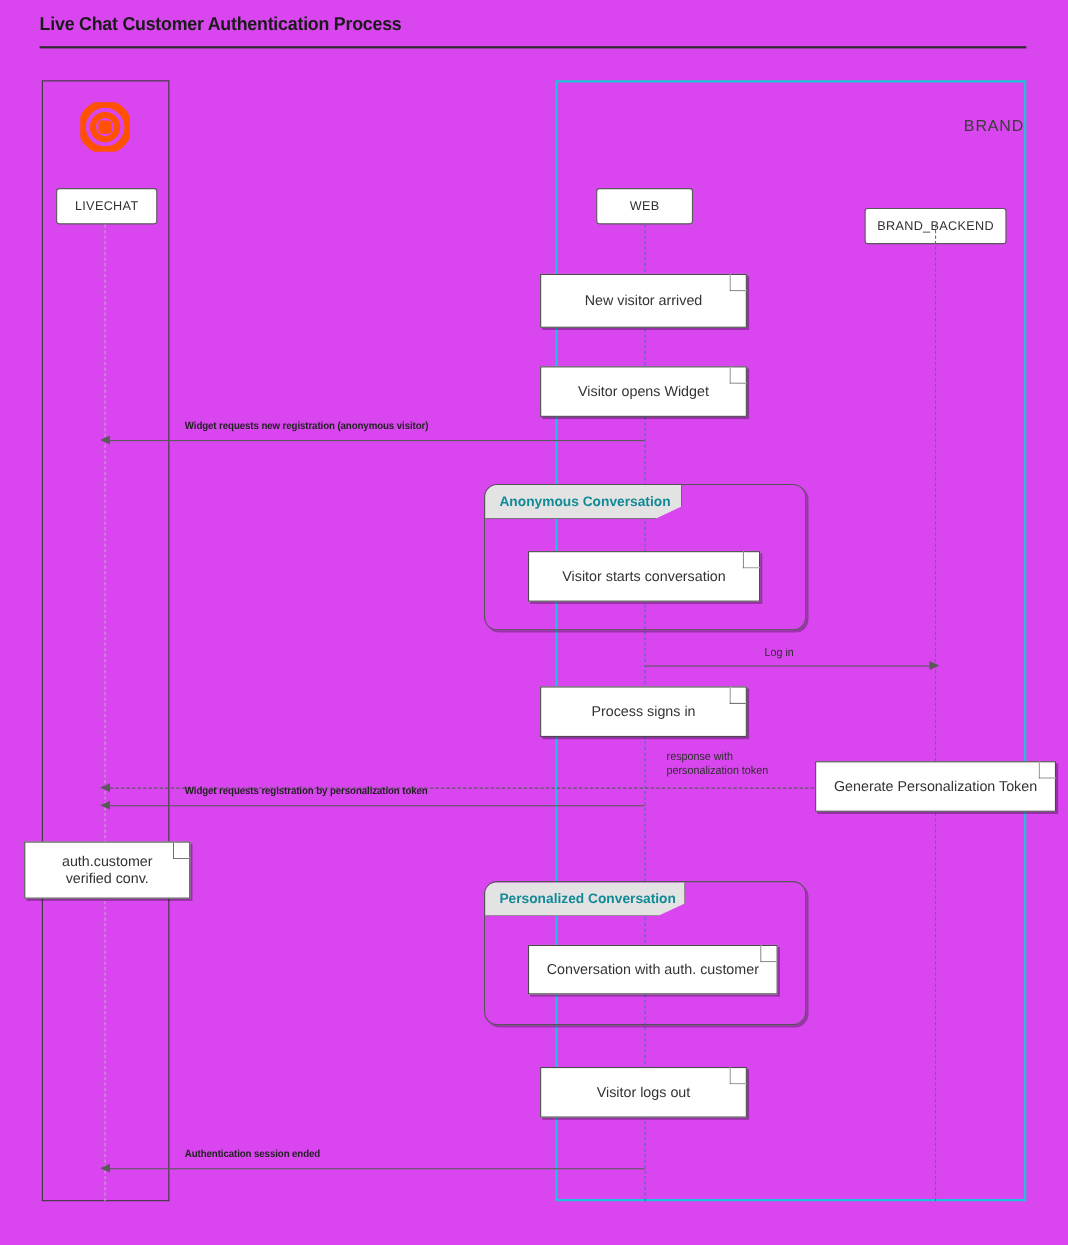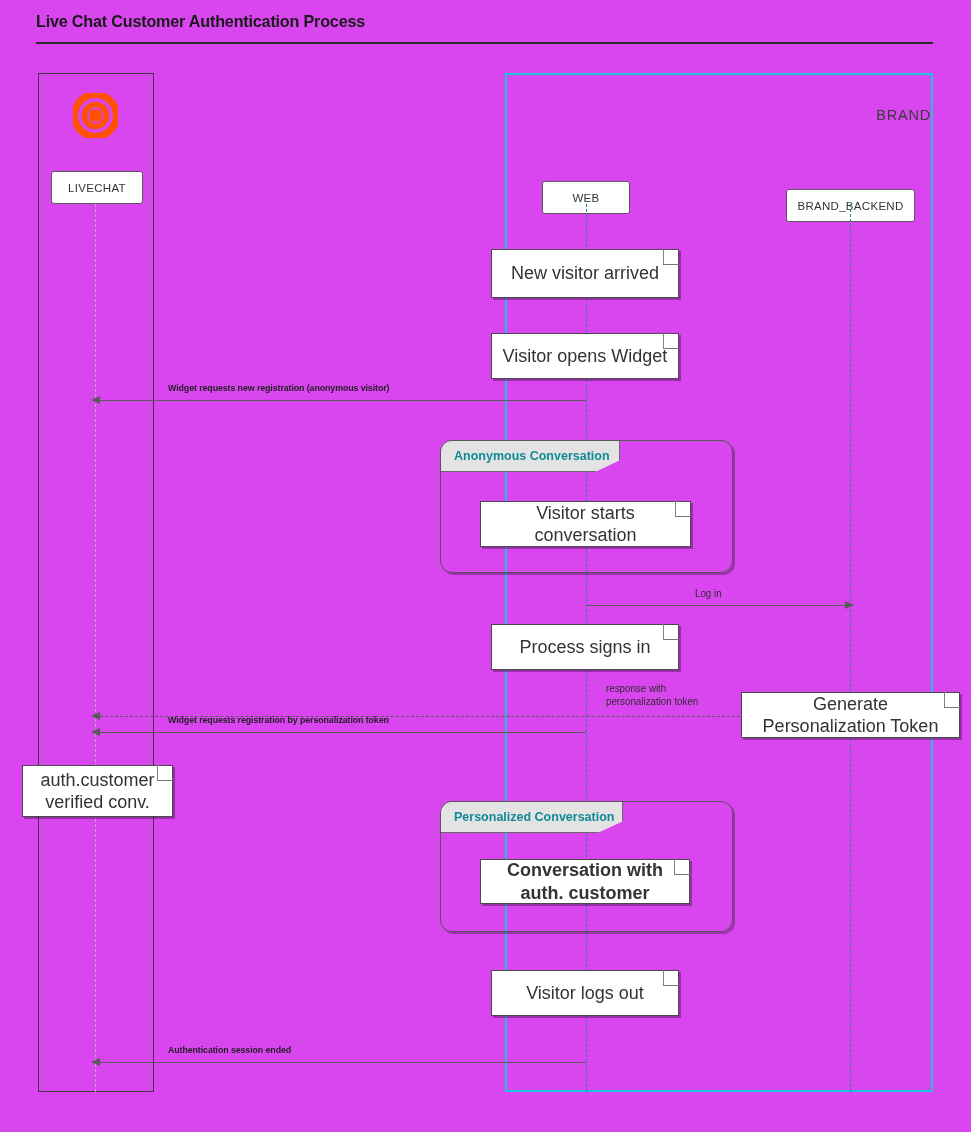--- a/index.html
+++ b/index.html
@@ -107,21 +107,21 @@
   .lifeline.gray { border-left-color: #b3b3b3; }
   .lifeline.teal { border-left-color: #1d8c96; }
 
   
   .note {
     position: absolute;
     box-sizing: border-box;
     background: #ffffff;
     border: 1.3px solid #4a4a4a;
     color: #333333;
-    font-size: 18px;
+    font-size: 13px;
     display: flex;
     align-items: center;
     justify-content: center;
     text-align: center;
     line-height: 1.25;
     box-shadow: 2px 2px 0 rgba(0,0,0,0.30);
   }
   .note .fold {
     position: absolute;
     top: -1.3px;
@@ -231,21 +231,21 @@
     <svg width="45" height="45" viewBox="0 0 45 45">
       <circle cx="22.5" cy="22.5" r="21" fill="none" stroke="#FF5100" stroke-width="7"></circle>
       <circle cx="22.5" cy="22.5" r="11" fill="none" stroke="#FF5100" stroke-width="5.5"></circle>
       <rect x="16.5" y="16.5" width="12" height="12" rx="3.2" fill="#FF5100"></rect>
     </svg>
   </div>
 
   <div class="lifeline-head" style="left:51px; top:171px; width:92px; height:33px;">
     <span>LIVECHAT</span>
   </div>
-  <div class="lifeline-head" style="left:542px; top:171px; width:88px; height:33px;margin-top:10px;">
+  <div class="lifeline-head" style="left:542px; top:171px; width:88px; height:33px;">
     <span>WEB</span>
   </div>
   <div class="lifeline-head" style="left:786px; top:189px; width:129px; height:33px;align-items:center;">
     <span>BRAND_BACKEND</span>
   </div>
 
   <div class="lifeline gray" style="left:95px; top:204px; height:888px;"></div>
   <div class="lifeline teal" style="left:586px; top:204px; height:888px;"></div>
   <div class="lifeline teal" style="left:850px; top:204px; height:888px;"></div>
 
@@ -302,21 +302,21 @@
 verified conv.</span>
     <span class="fold"></span>
   </div>
 
   <div class="fragment" style="left:440px; top:801px; width:293px; height:131px;">
     <div class="fragment-tab" style="width:181px;">
       <span class="fragment-tab-label">Personalized Conversation</span>
     </div>
   </div>
 
-  <div class="note" style="left:480px; top:859px; width:210px; height:45px;font-weight:bold;">
+  <div class="note" style="left:480px; top:859px; width:227px; height:45px;">
     <span class="note-text">Conversation with auth. customer</span>
     <span class="fold"></span>
   </div>
 
   <div class="note" style="left:491px; top:970px; width:188px; height:46px;">
     <span class="note-text">Visitor logs out</span>
     <span class="fold"></span>
   </div>
 
   <div class="msg-label" style="left:168px; top:1044px;">Authentication session ended</div>

